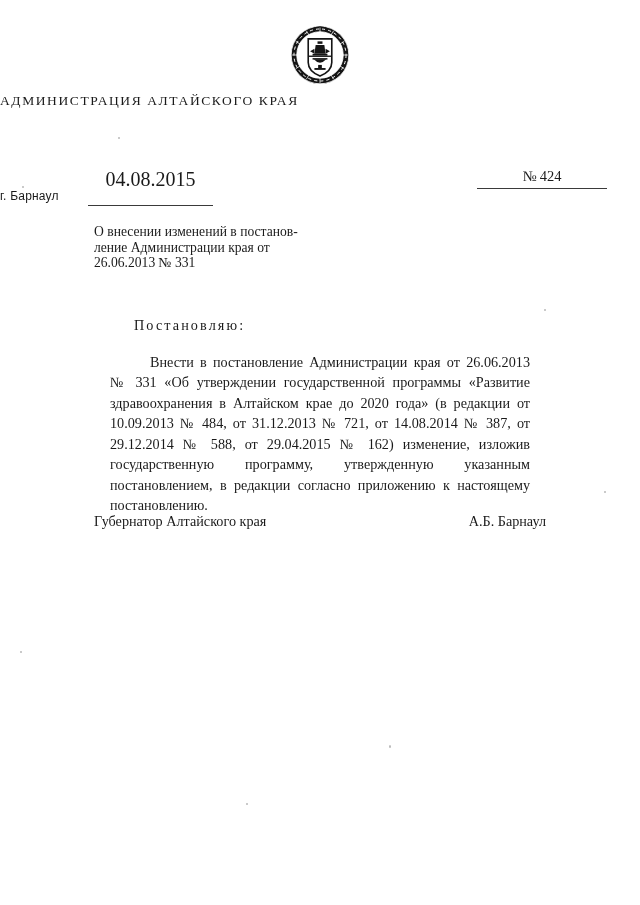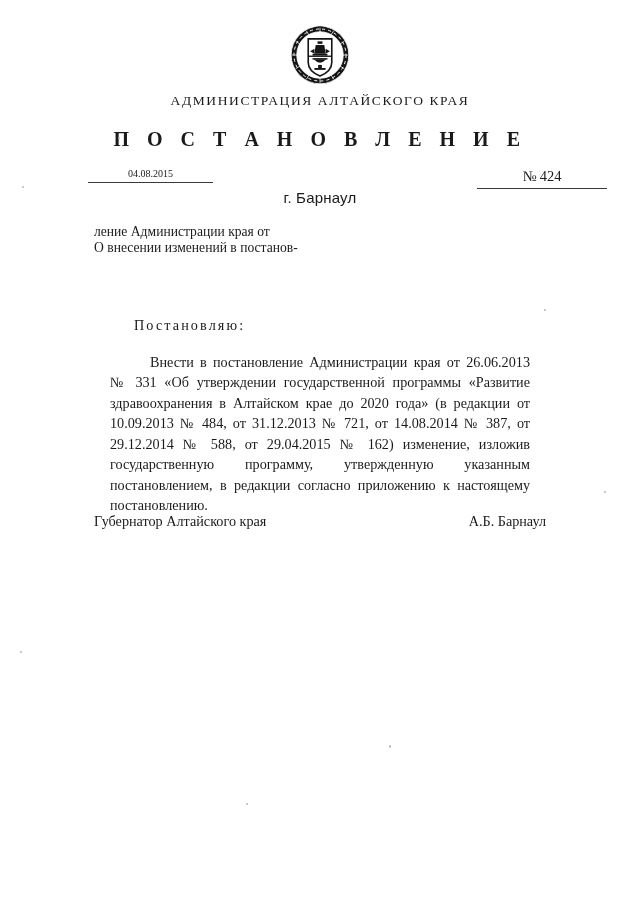--- a/index.html
+++ b/index.html
@@ -41,21 +41,21 @@
     width: 62px;
     height: 62px;
   }
 
   
   .org-line {
     position: absolute;
     top: 93px;
     left: 0;
     width: 640px;
-    text-align: center;
+    text-align: left;
     font-size: 13.5px;
     letter-spacing: 1.6px;
     font-family: "Liberation Serif", "DejaVu Serif", serif;
     white-space: nowrap;
   }
   .doc-title {
     position: absolute;
     top: 128px;
     left: 0;
     width: 640px;
@@ -66,41 +66,40 @@
     white-space: nowrap;
   }
 
   
   .date-field {
     position: absolute;
     top: 168px;
     left: 88px;
     width: 125px;
     text-align: center;
-    font-size: 10px;
+    font-size: 20px;
     border-bottom: 1px solid #3a3a3a;
-    padding-bottom: 3px;
+    padding-bottom: 14px;
   }
   .number-field {
     position: absolute;
     top: 168px;
     left: 477px;
     width: 130px;
     text-align: center;
     font-size: 14.5px;
     border-bottom: 1px solid #3a3a3a;
     padding-bottom: 3px;
   }
   .city {
     position: absolute;
     top: 189px;
     left: 0;
     width: 640px;
-    text-align: center;
-    font-size: 15px;
+    font-size: 12px;
     font-family: "Liberation Sans", "DejaVu Sans", sans-serif;
     letter-spacing: 0.2px;
   }
 
   
   .subject {
     position: absolute;
     top: 224px;
     left: 94px;
     width: 222px;
@@ -199,29 +198,29 @@
           <path d="M40 57 Q50 68 60 57 Z"></path>
           <rect x="47" y="66" width="6" height="5"></rect>
           <rect x="41" y="71" width="18" height="3"></rect>
           <rect x="38" y="55" width="24" height="2.4"></rect>
         </g>
       </svg>
     </span>
   </div>
 
   <div class="org-line">АДМИНИСТРАЦИЯ АЛТАЙСКОГО КРАЯ</div>
-  <div class="doc-title">П О С Т А Н О В Л Е Н И Е</div>
 
   <div class="date-field">04.08.2015</div>
   <div class="number-field">№ 424</div>
   <div class="city">г. Барнаул</div>
 
   <div class="subject">
+    <div>О внесении изменений в постанов-</div>
     <div>ление Администрации края от</div>
-    <div>О внесении изменений в постанов-</div>
+    <div class="last">26.06.2013 № 331</div>
   </div>
 
   <div class="body-block">
     <span class="decree-word">Постановляю:</span>
     <p class="body-para">Внести в постановление Администрации края от 26.06.2013 № 331 «Об утверждении государственной программы «Развитие здравоохранения в Алтайском крае до 2020 года» (в редакции от 10.09.2013 № 484, от 31.12.2013 № 721, от 14.08.2014 № 387, от 29.12.2014 № 588, от 29.04.2015 № 162) изменение, изложив государственную программу, утвержденную указанным постановлением, в редакции согласно приложению к настоящему постановлению.</p>
   </div>
 
   <div class="sig-row">
     <span class="sig-post">Губернатор Алтайского края</span>
     <span class="sig-name">А.Б. Барнаул</span>

